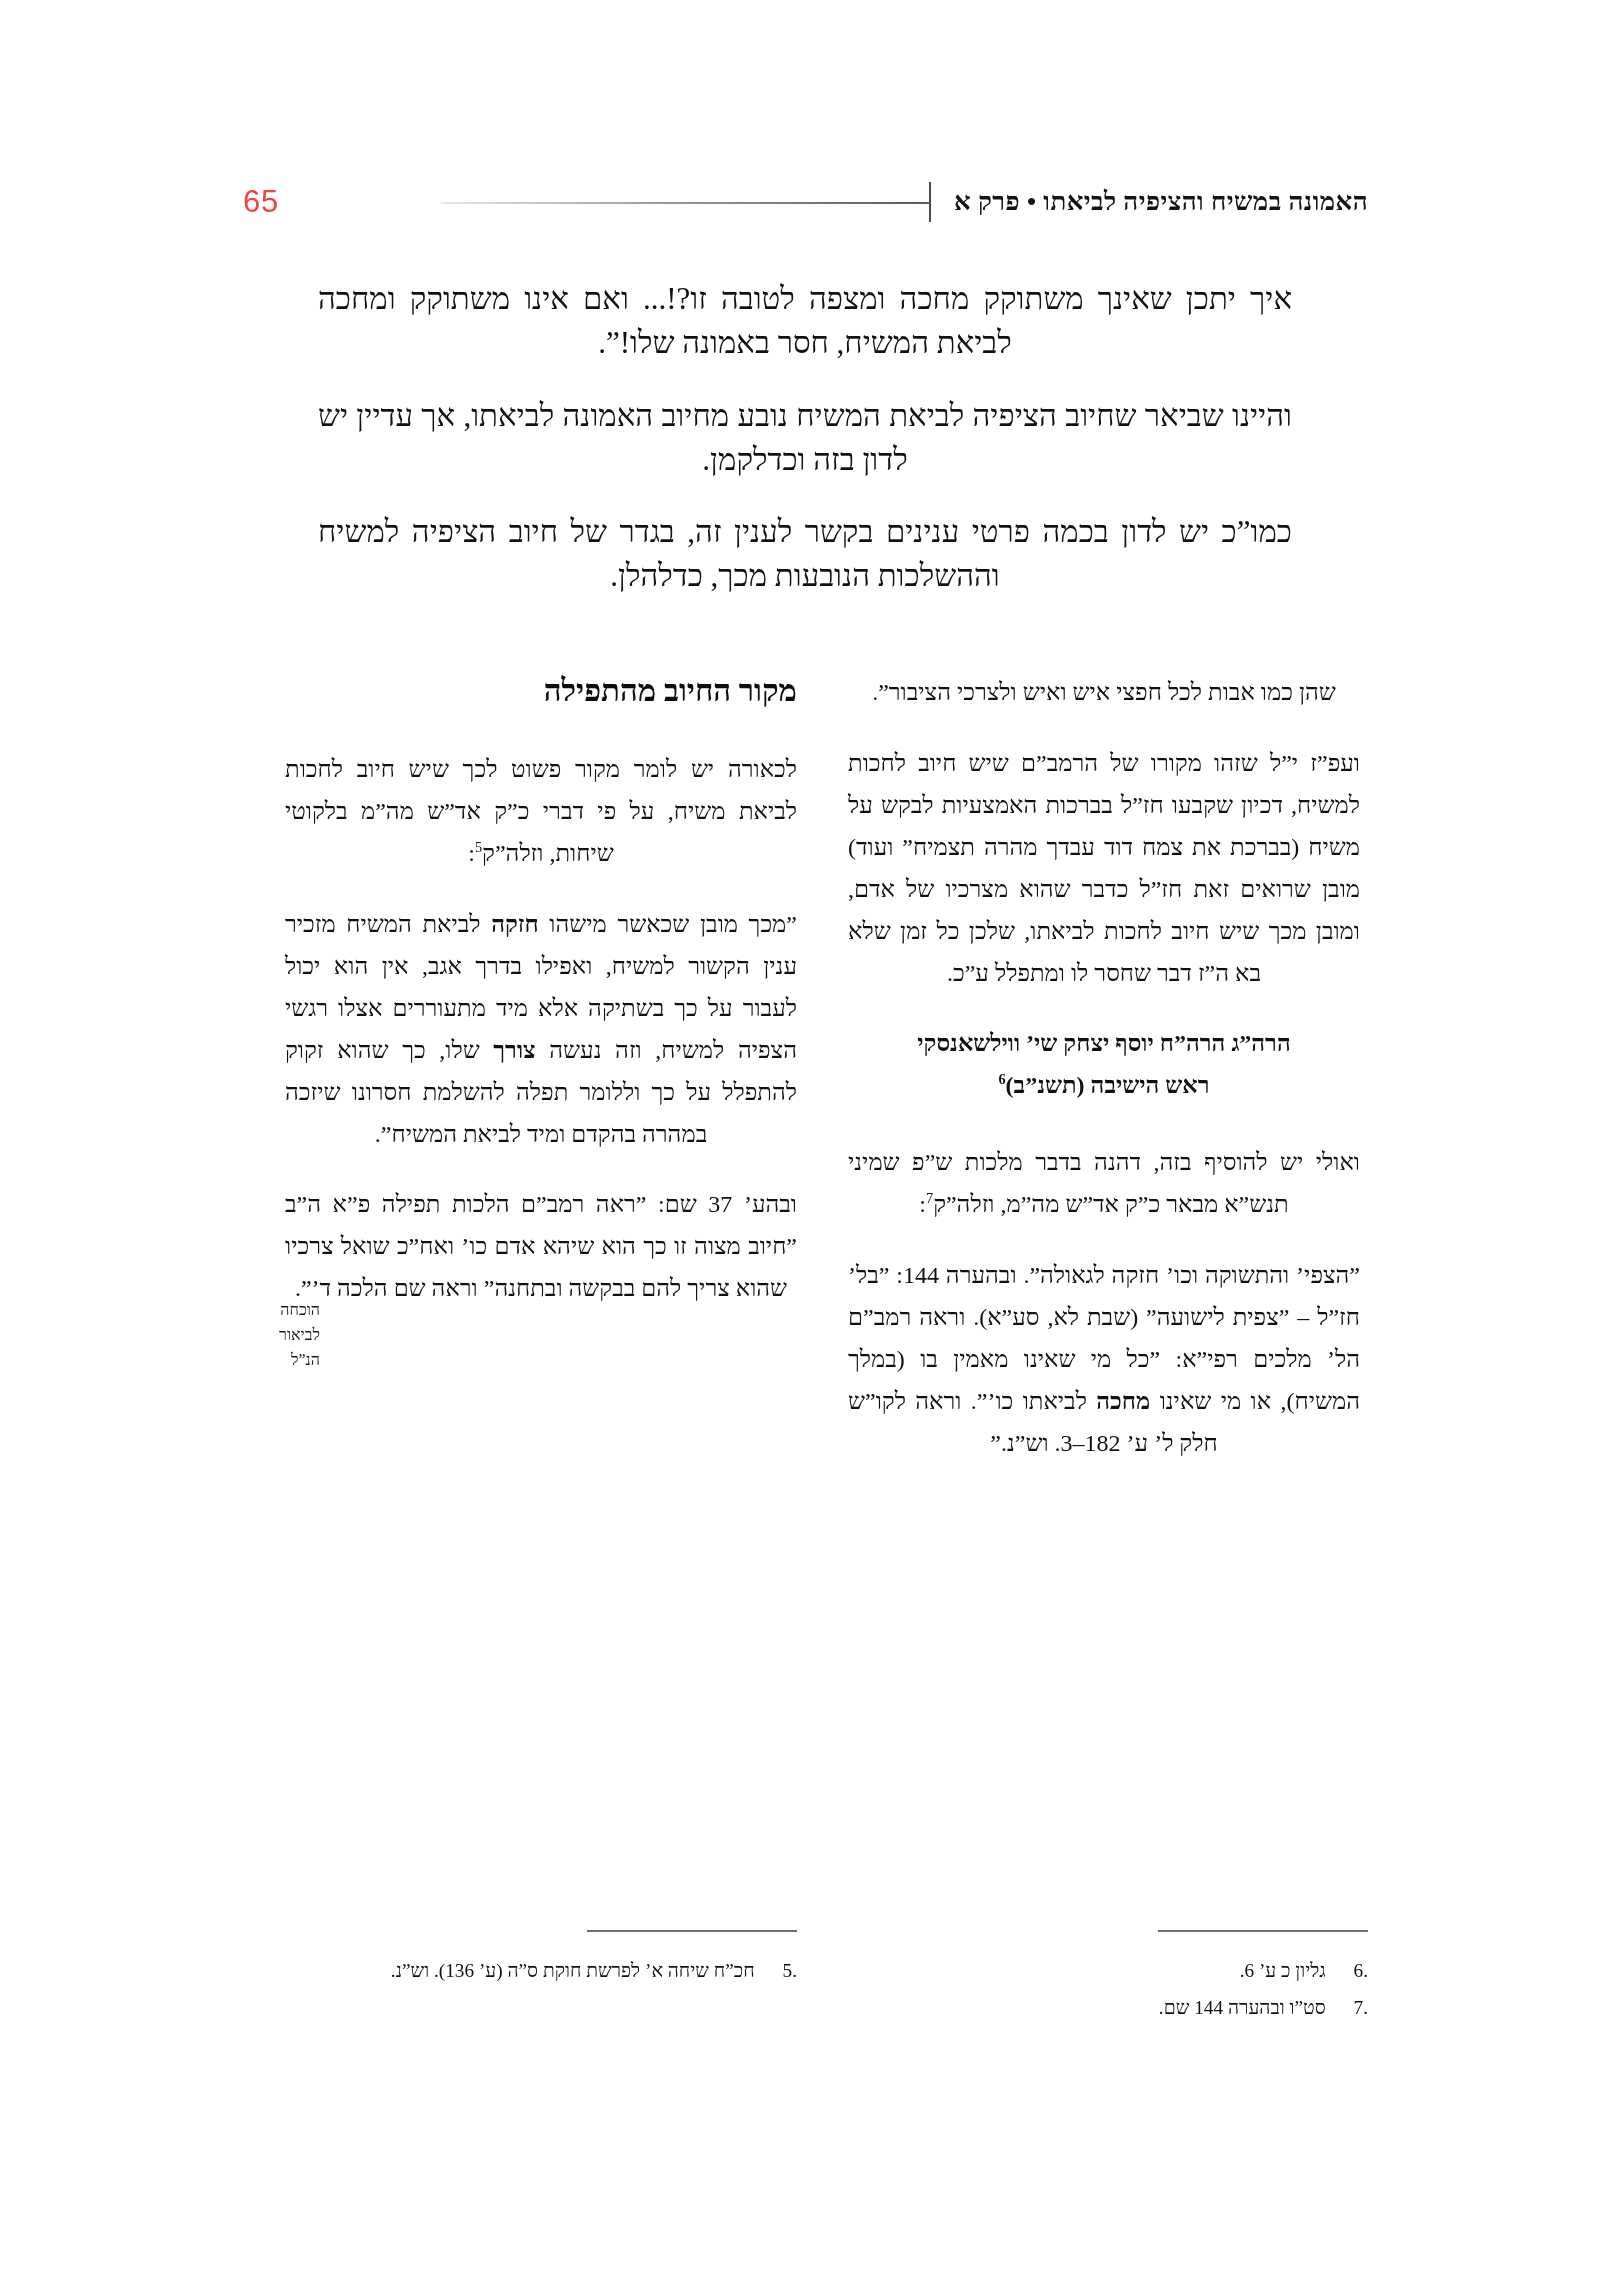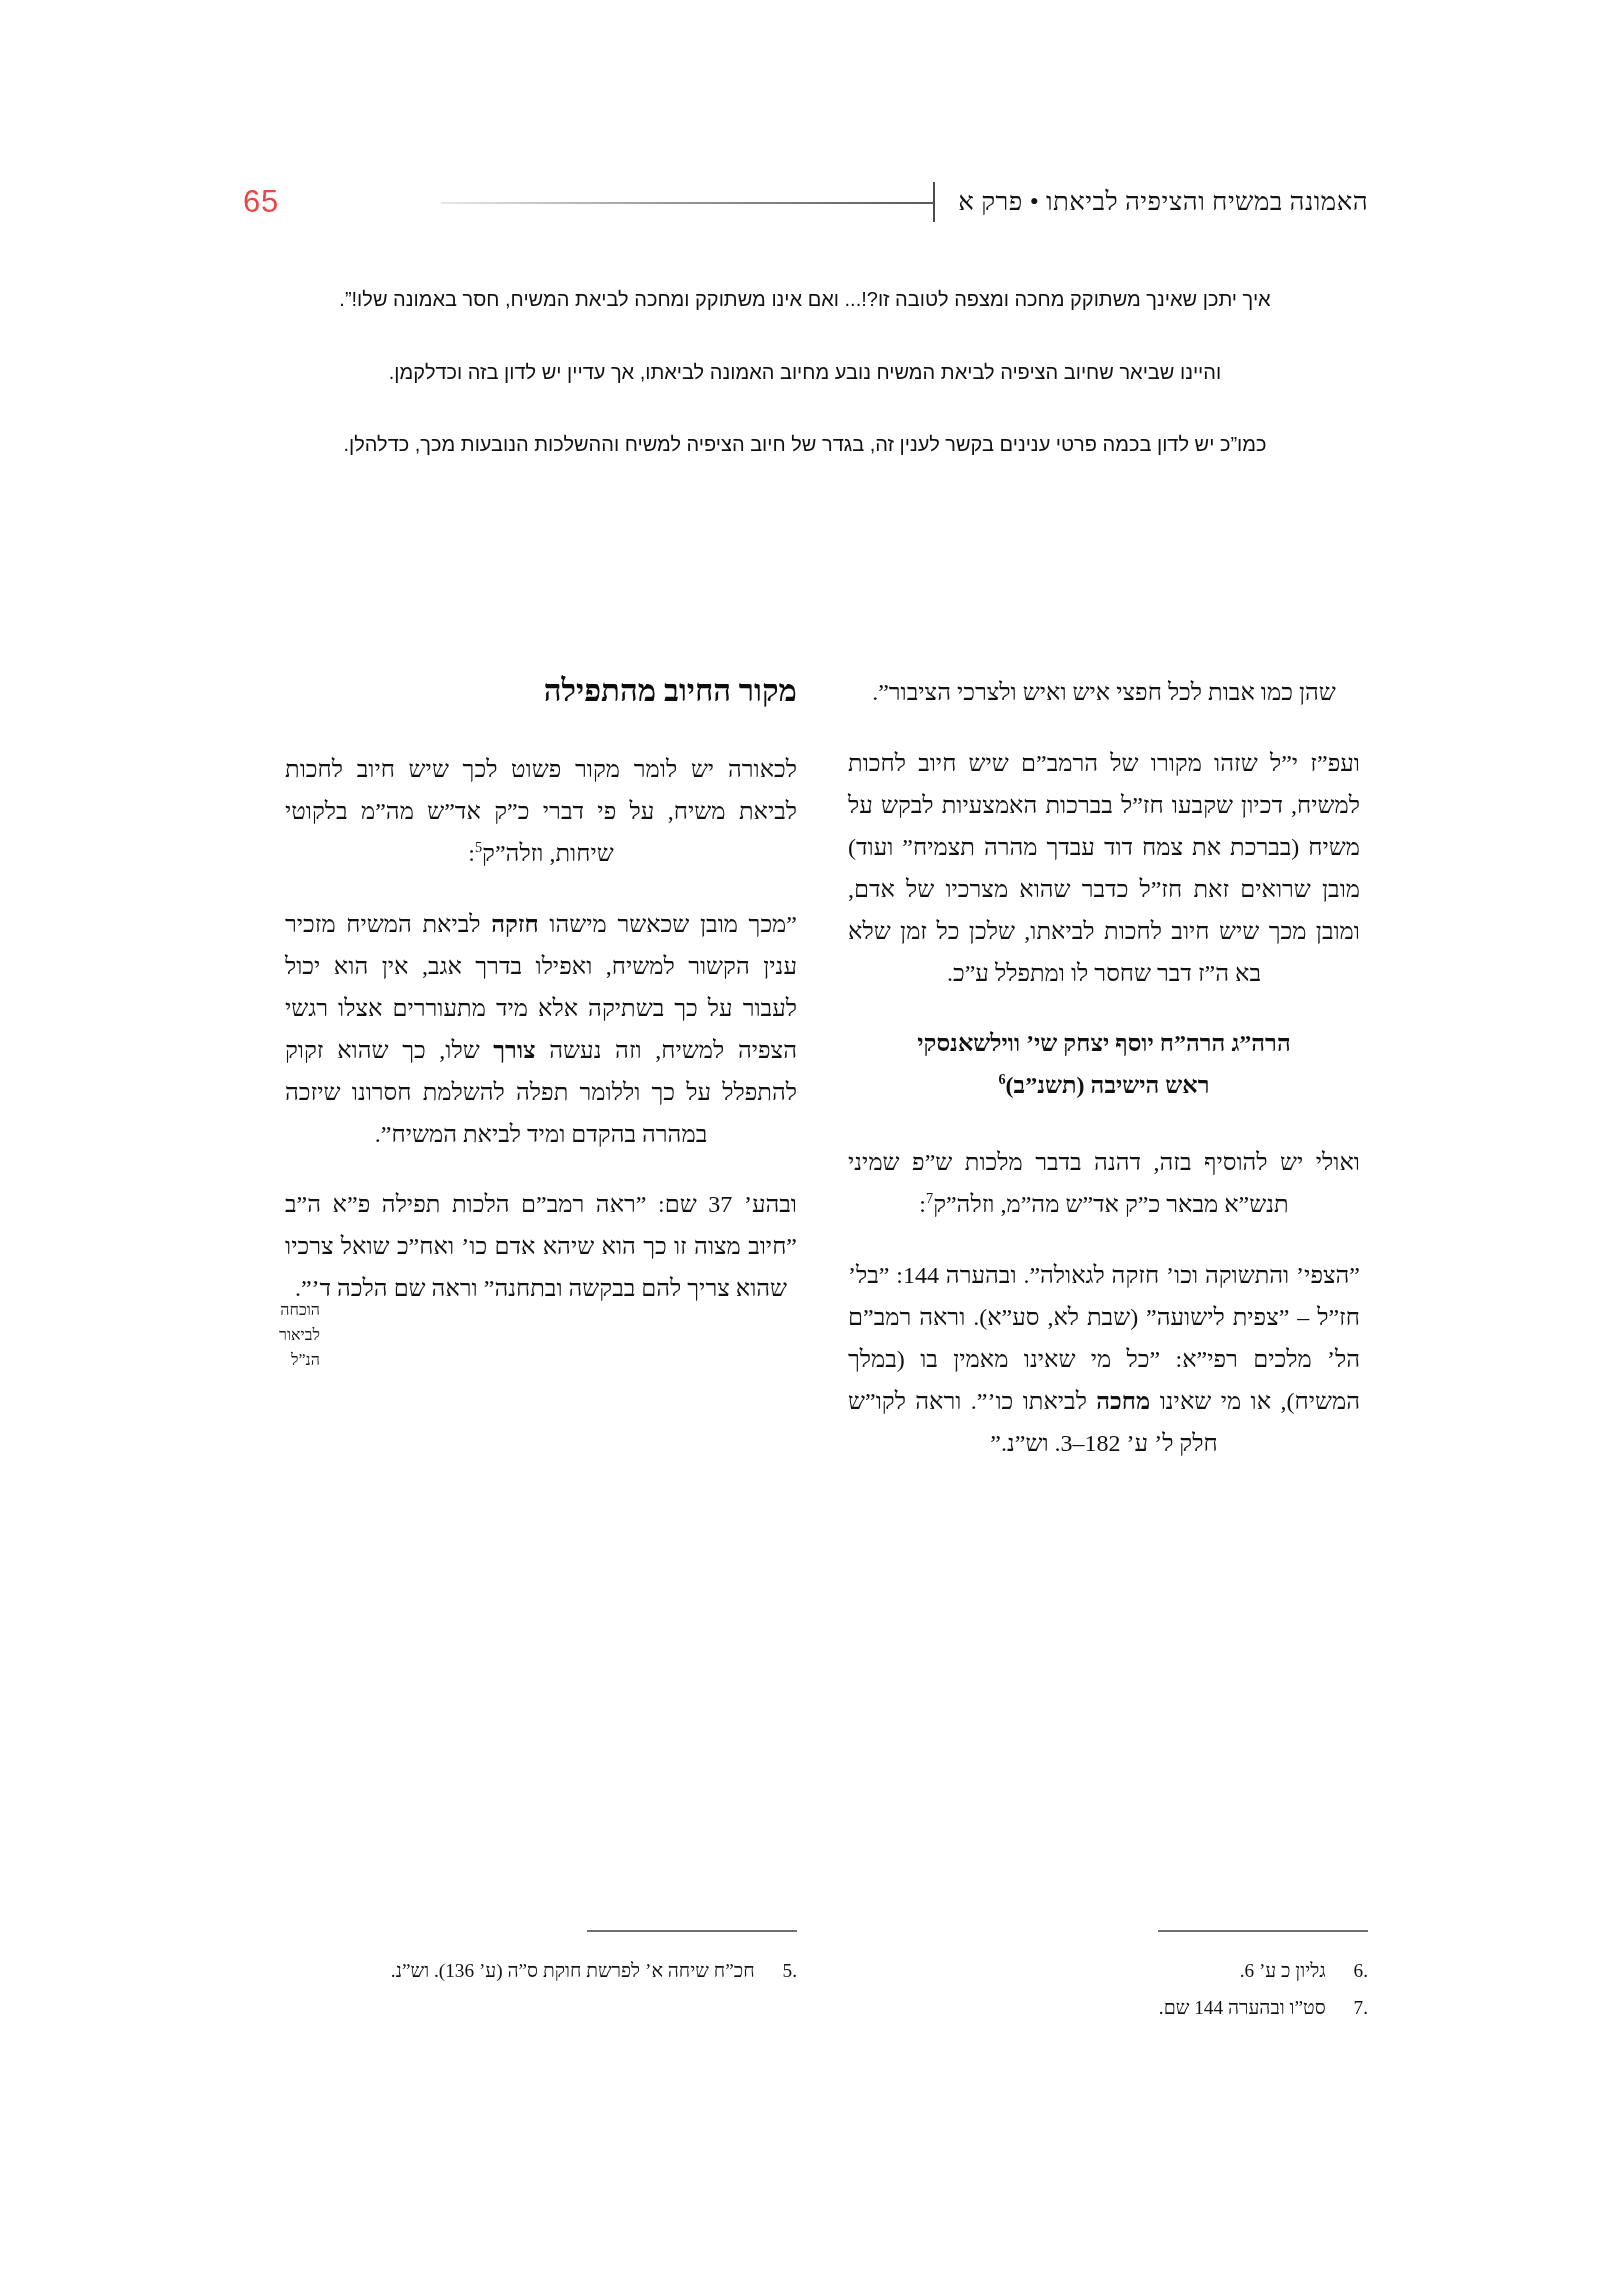--- a/index.html
+++ b/index.html
@@ -29,21 +29,21 @@
     top: 166px;
     right: 243px;
     left: 243px;
     height: 72px;
     display: flex;
     flex-direction: row;
     align-items: center;
   }
   .rh-title {
     font-family: "Liberation Serif", "DejaVu Serif", serif;
-    font-weight: normal;
+    font-weight: bold;
     font-size: 26px;
     letter-spacing: 0.4px;
     white-space: nowrap;
     color: #141414;
     padding-left: 13.4px;
   }
   .rh-rule-wrap {
     flex: 1 1 auto;
     position: relative;
     height: 50px;
@@ -78,25 +78,25 @@
 
   
   .intro {
     position: absolute;
     top: 277px;
     right: 319px;
     width: 974px;
   }
   .intro p {
     margin: 0 0 28.5px 0;
-    font-size: 20px;
+    font-size: 31px;
     line-height: 44px;
     text-align: justify;
     text-align-last: center;
-    font-family: Liberation Sans, sans-serif;
+    font-family: Liberation Serif, serif;
   }
 
   
   .columns {
     position: absolute;
     top: 671px;
     right: 243px;
     left: 243px;
     height: 1242px;
   }

